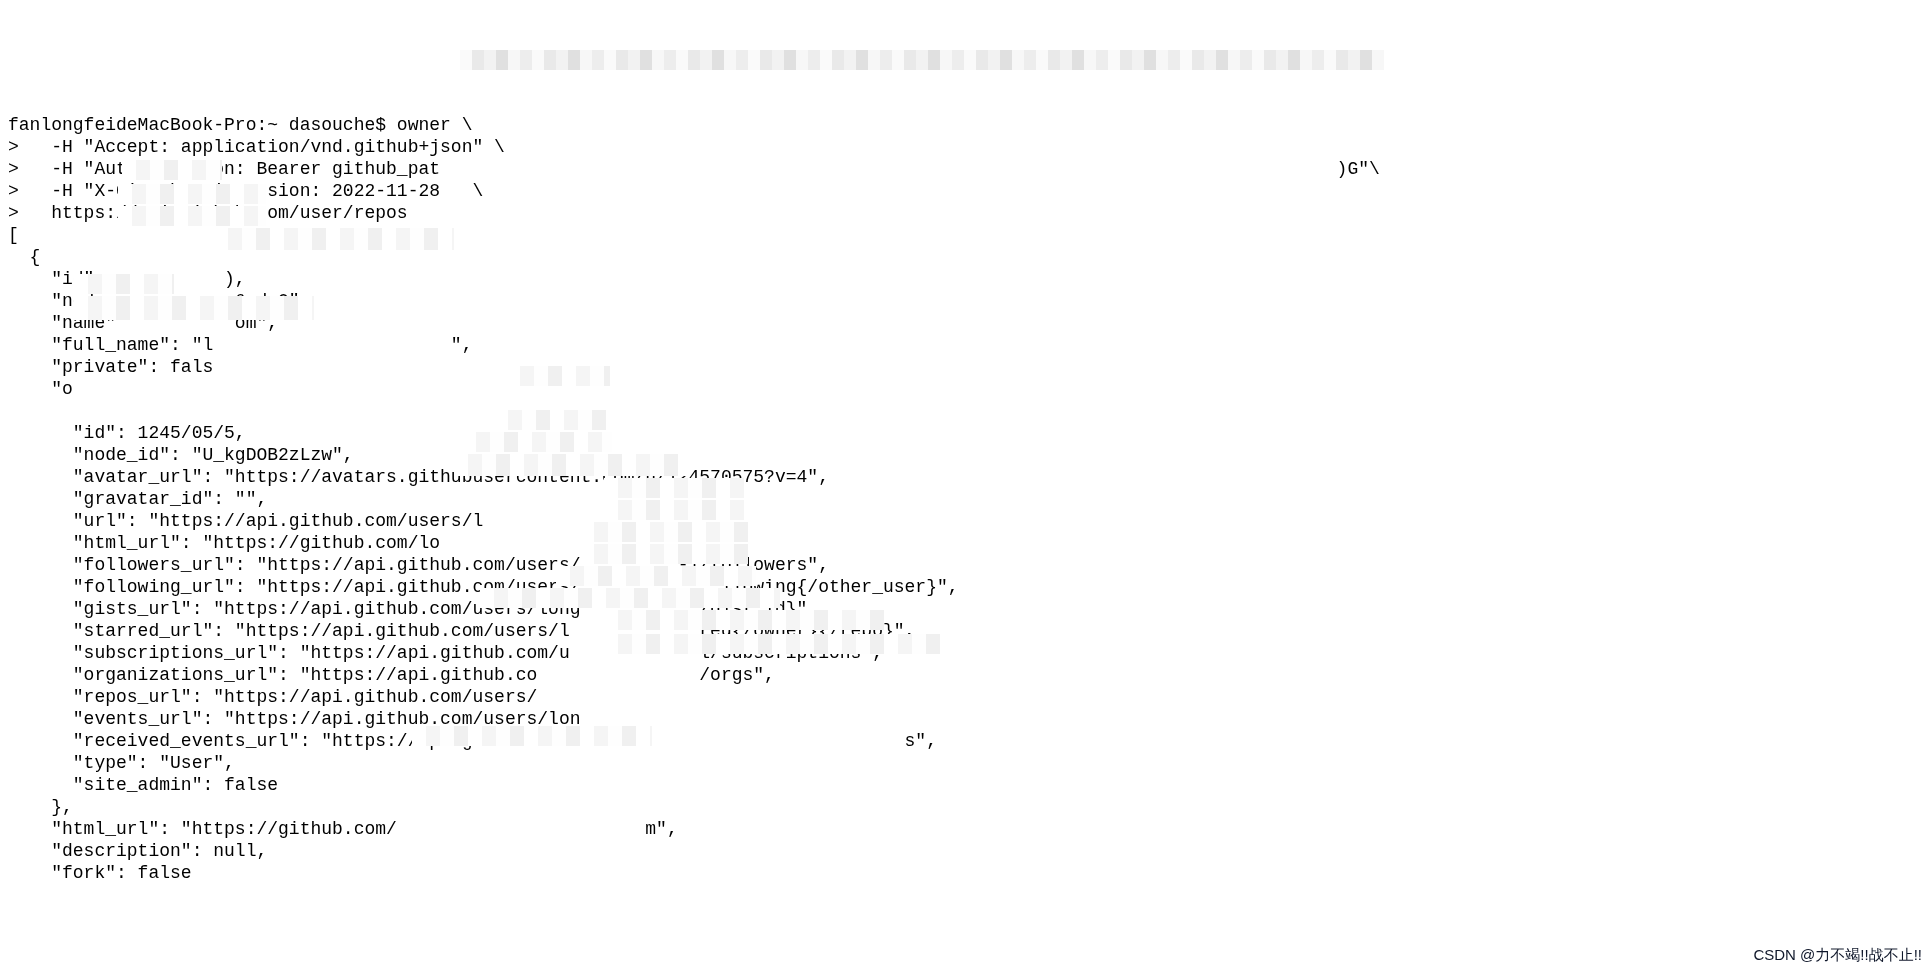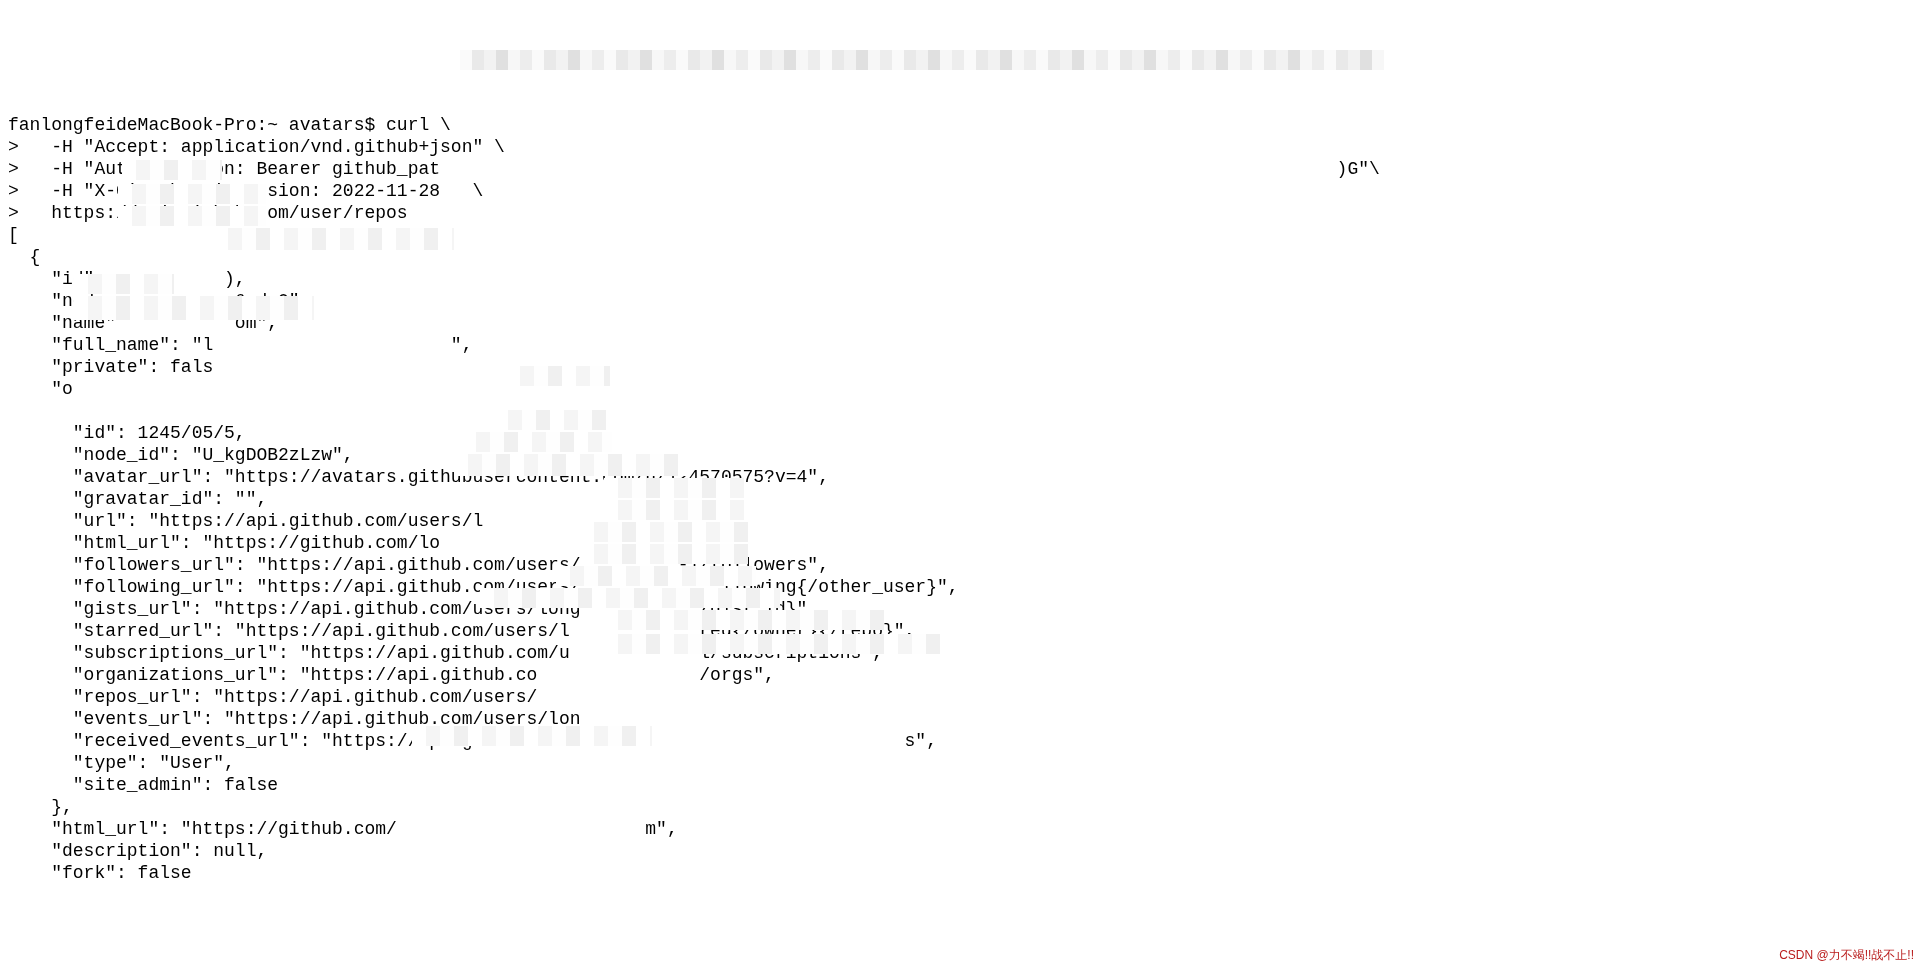--- a/index.html
+++ b/index.html
@@ -28,35 +28,35 @@
         #fafafa 0 12px, #e9e9e9 12px 24px, #f2f2f2 24px 36px, #e0e0e0 36px 48px,
         #f7f7f7 48px 60px, #ededed 60px 72px);
       background-size: 72px 100%;
     }
     .pixelate.light {
       background: repeating-linear-gradient(90deg,
         #ffffff 0 14px, #f5f5f5 14px 28px, #fefefe 28px 42px, #f0f0f0 42px 56px);
     }
     .watermark {
       position: absolute;
-      right: 10px;
+      right: 2px;
       bottom: 6px;
-      color: #b91c1c;
+      color: #0f172a;
       font-family: Arial, sans-serif;
-      font-size: 12px;
+      font-size: 15px;
       z-index: 3;
     }
   </style>
 </head>
 <body>
 
 
 
 <div class="term">
-<span>fanlongfeideMacBook-Pro:~ avatars$ curl \</span>
+<span>fanlongfeideMacBook-Pro:~ dasouche$ owner \</span>
 <span>&gt;   -H "Accept: application/vnd.github+json" \</span>
 <span>&gt;   -H "Authorization: Bearer github_pat                                                                                   )G"\</span>
 <span>&gt;   -H "X-GitHub-Api-Version: 2022-11-28   \</span>
 <span>&gt;   https://api.github.com/user/repos</span>
 <span>[</span>
 <span>  {</span>
 <span>    "id":           ),</span>
 <span>    "node_           6vdnQ",</span>
 <span>    "name"           om",</span>
 <span>    "full_name": "l                      ",</span>

